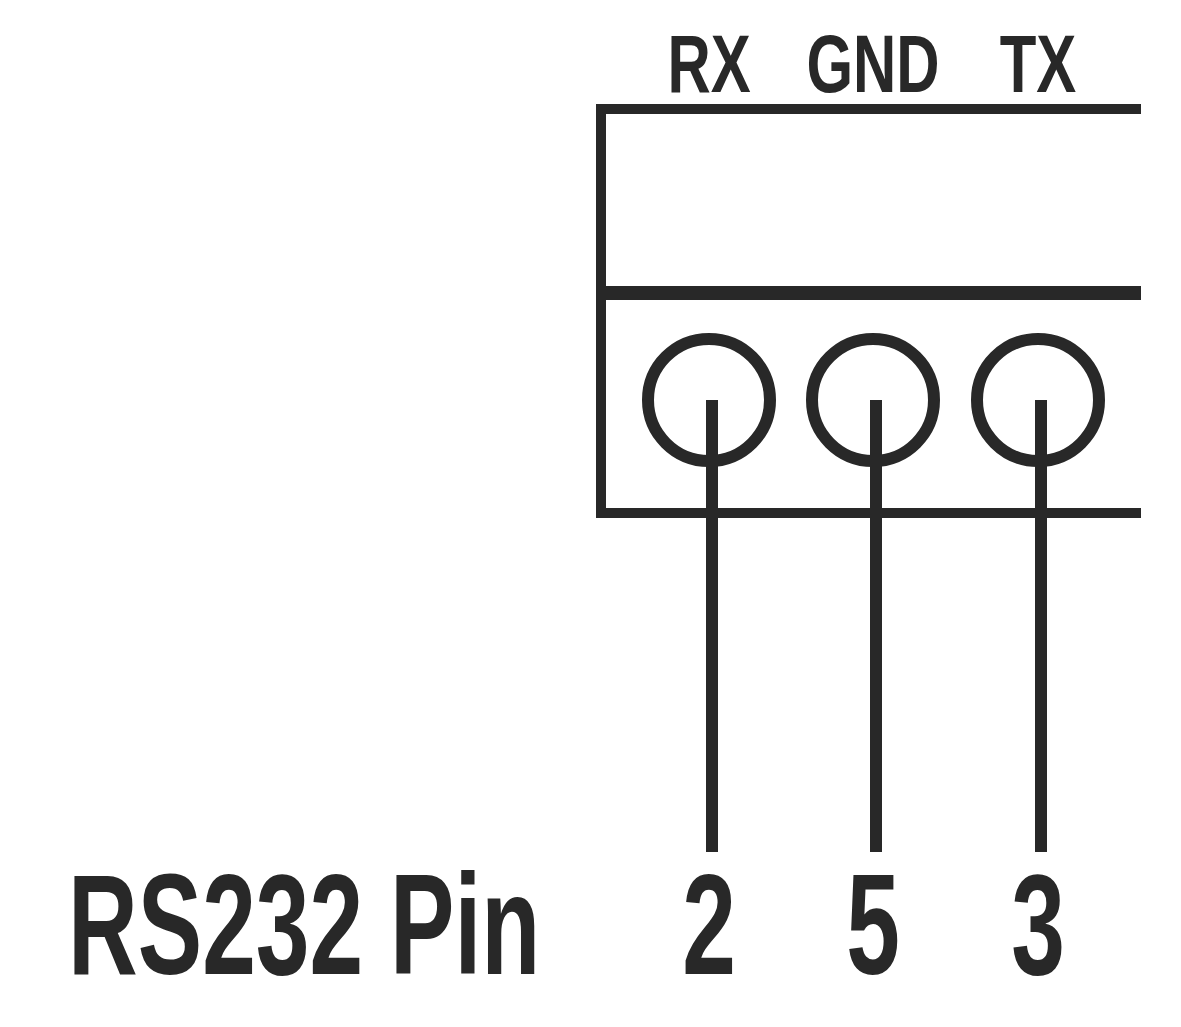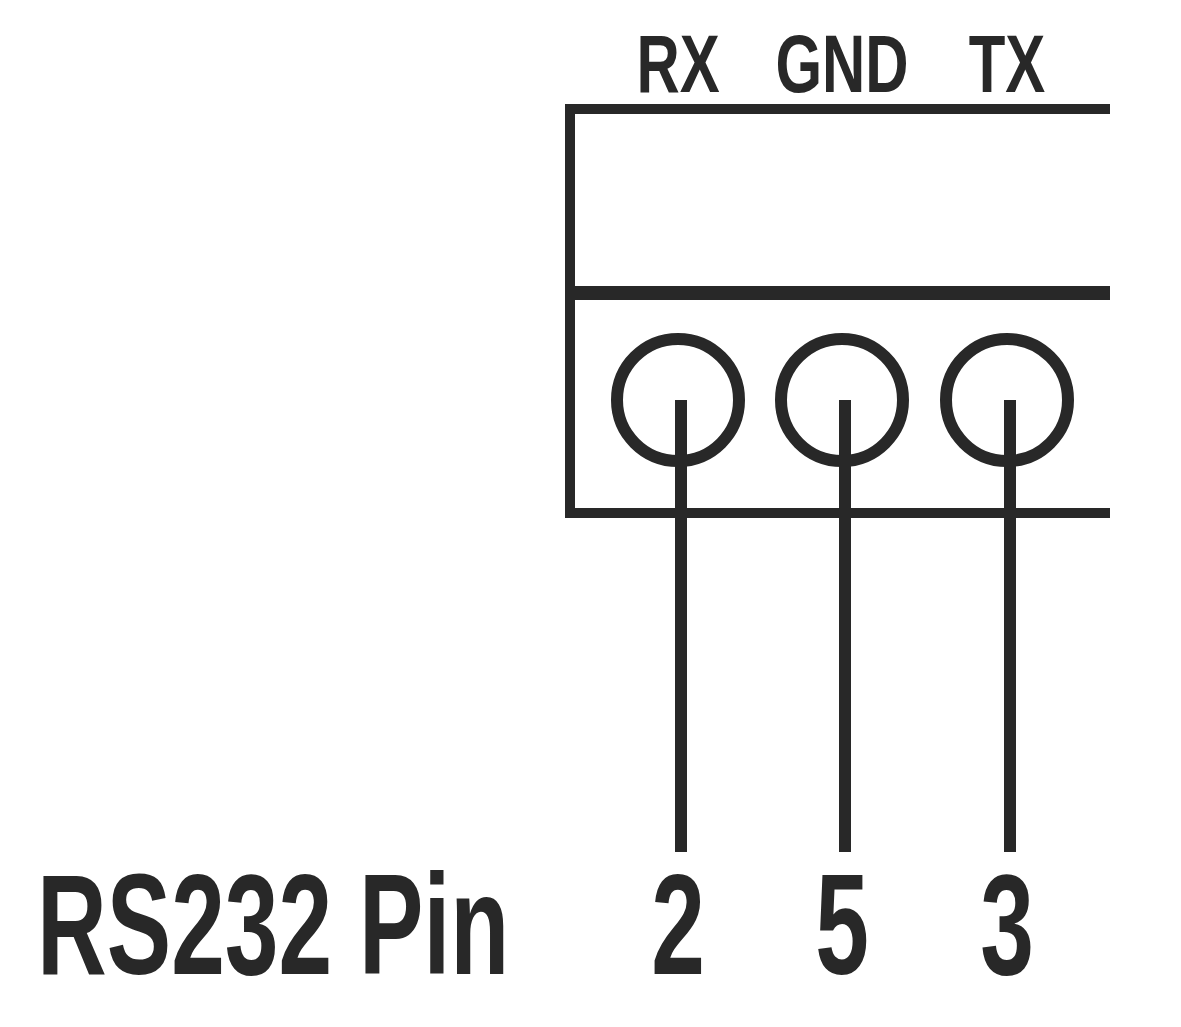--- a/index.html
+++ b/index.html
@@ -9,20 +9,21 @@
   * { box-sizing: border-box; margin: 0; padding: 0; }
   html, body { background: var(--bg); }
   .canvas {
     position: relative;
     width: 1110px;
     height: 1027px;
     background: var(--bg);
     overflow: hidden;
     font-family: "Liberation Sans", sans-serif;
     color: var(--ink);
+    margin-left: 31px;
   }
 
   
   .terminal-block {
     position: absolute;
     left: 565px;
     top: 104px;
     width: 560px;
     height: 414px;
     border: 10px solid var(--ink);

